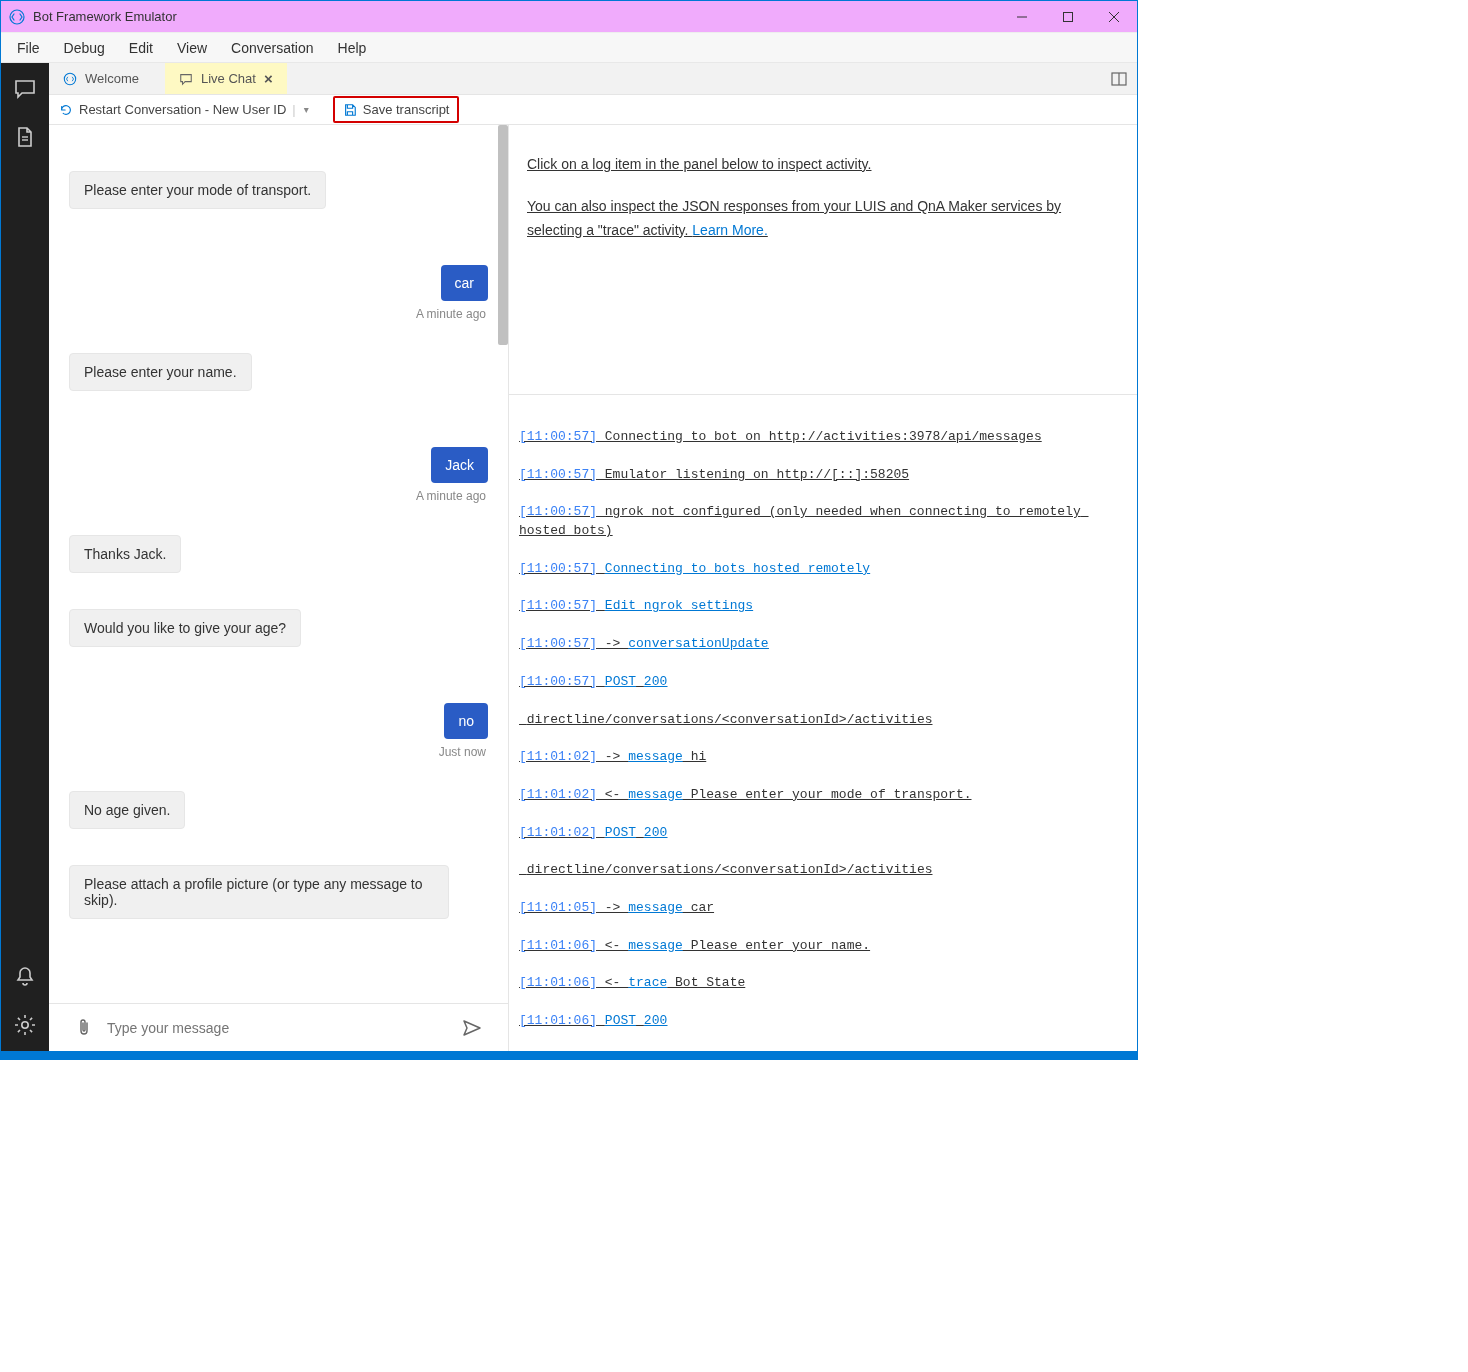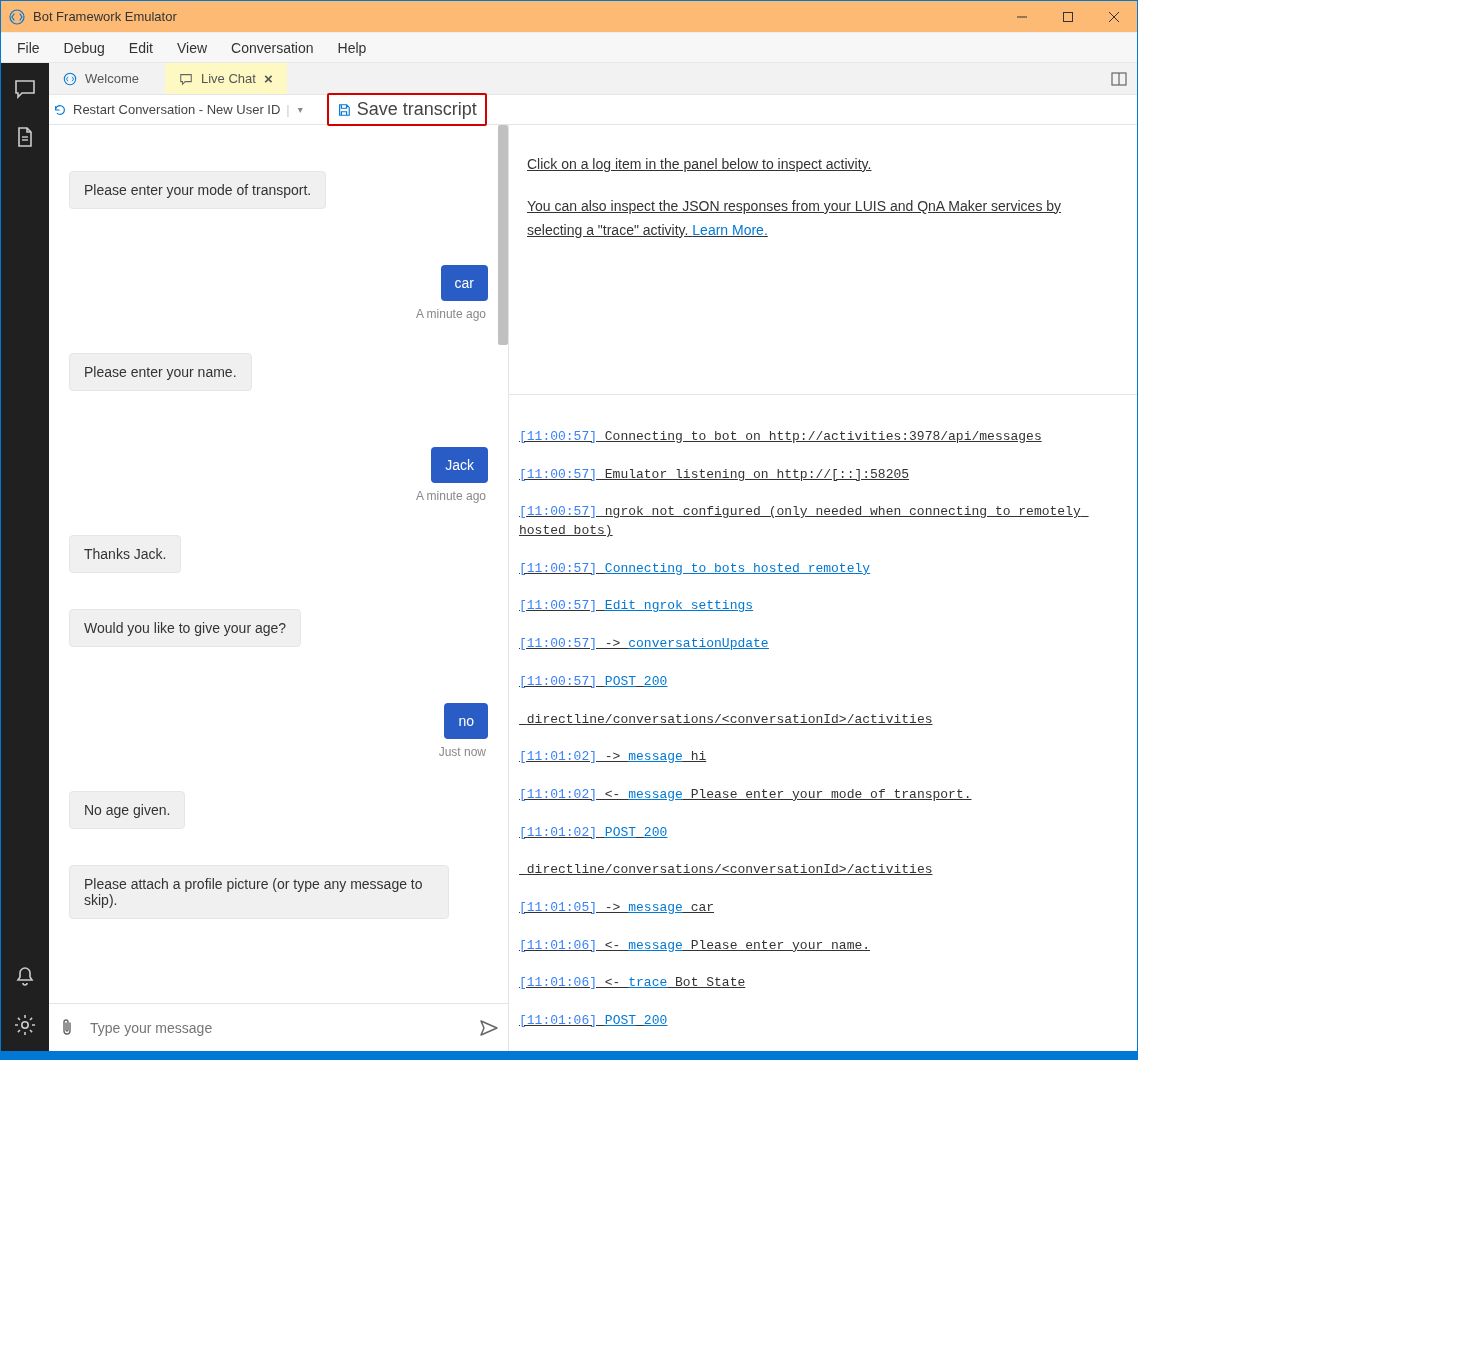--- a/index.html
+++ b/index.html
@@ -1,50 +1,50 @@
 <!DOCTYPE html>
 <html><head>
 <meta charset="utf-8">
 <style>
   * { box-sizing: border-box; margin: 0; padding: 0; }
   body { font-family: "Segoe UI", Tahoma, sans-serif; font-size: 14px; color: #333; background: #fff; width: 1138px; height: 1060px; border: 1px solid #0078d4; position: relative; overflow: hidden; }
-  .titlebar { height: 32px; display: flex; align-items: center; padding-left: 8px; background: #fdba74; border-bottom: 1px solid #eee; }
+  .titlebar { height: 32px; display: flex; align-items: center; padding-left: 8px; background: #f0abfc; border-bottom: 1px solid #eee; }
   .titlebar .logo { width: 16px; height: 16px; margin-right: 8px; }
   .titlebar .title { font-size: 13px; flex: 1; }
   .titlebar .win-controls { display: flex; }
   .titlebar .win-btn { width: 46px; height: 32px; display: flex; align-items: center; justify-content: center; font-size: 14px; }
   .menubar { height: 30px; background: #f7f7f7; display: flex; align-items: center; padding-left: 4px; border-bottom: 1px solid #e8e8e8; }
   .menubar .menu-item { padding: 4px 12px; font-size: 14px; color: #333; }
   .app-body { display: flex; height: calc(100% - 62px - 8px); }
   .left-rail { width: 48px; background: #202020; display: flex; flex-direction: column; align-items: center; padding-top: 14px; }
   .left-rail .rail-icon { width: 24px; height: 24px; margin-bottom: 24px; color: #ccc; }
   .left-rail .rail-spacer { flex: 1; }
   .main-col { flex: 1; display: flex; flex-direction: column; min-width: 0; }
   .tabbar { height: 32px; background: #f2f2f2; display: flex; align-items: stretch; border-bottom: 1px solid #e5e5e5; gap: 12px; }
   .tab { display: flex; align-items: center; padding: 0 14px; gap: 8px; font-size: 13px; color: #555; }
   .tab.active { background: #fef9c3; }
   .tab .close { font-size: 15px; font-weight: bold; }
   .tabbar-spacer { flex: 1; }
   .tabbar-right { display: flex; align-items: center; padding-right: 10px; }
-  .toolbar { height: 30px; display: flex; align-items: center; padding-left: 4px; gap: 24px; border-bottom: 1px solid #e5e5e5; }
+  .toolbar { height: 30px; display: flex; align-items: center; padding-left: 10px; gap: 24px; border-bottom: 1px solid #e5e5e5; }
   .toolbar .restart { display: flex; align-items: center; gap: 6px; font-size: 13px; color: #444; }
   .toolbar .restart .chev { font-size: 10px; color: #888; margin-left: 2px; }
-  .toolbar .save-transcript { display: flex; align-items: center; gap: 6px; font-size: 18px; color: #444; border: 2px solid #d40000; padding: 4px 8px; border-radius: 2px; }
+  .toolbar .save-transcript { display: flex; align-items: center; gap: 6px; font-size: 13px; color: #444; border: 2px solid #d40000; padding: 4px 8px; border-radius: 2px; }
   .content-row { flex: 1; display: flex; min-height: 0; }
   .chat-col { width: 460px; display: flex; flex-direction: column; border-right: 1px solid #e5e5e5; position: relative; }
   .chat-scroll { flex: 1; overflow-y: auto; padding: 16px 20px 10px 20px; }
   .chat-scrollbar { position: absolute; right: 0; top: 0; bottom: 48px; width: 10px; }
   .chat-scrollbar .thumb { position: absolute; left: 0; right: 0; top: 0; height: 220px; background: #c0c0c0; border-radius: 2px; }
   .msg-bot, .msg-user { margin-bottom: 6px; }
   .msg-bot .bubble { display: inline-block; background: #f0f0f0; border: 1px solid #e6e6e6; border-radius: 4px; padding: 10px 14px; font-size: 14px; color: #333; max-width: 320px; }
   .msg-user { text-align: right; }
   .msg-user .bubble { display: inline-block; background: #2a5cc5; color: #fff; border-radius: 4px; padding: 10px 14px; font-size: 14px; }
   .ts { font-size: 12px; color: #888; margin-top: 6px; margin-bottom: 22px; text-align: right; padding-right: 2px; }
   .gap { height: 10px; }
-  .composer { height: 48px; border-top: 1px solid #e5e5e5; display: flex; align-items: center; padding: 0 9px; gap: 14px; }
+  .composer { height: 48px; border-top: 1px solid #e5e5e5; display: flex; align-items: center; padding: 0 26px; gap: 14px; }
   .composer input { flex: 1; border: none; outline: none; font-size: 14px; color: #666; }
   .composer .attach, .composer .send { color: #666; }
   .right-col { flex: 1; display: flex; flex-direction: column; min-width: 0; text-decoration: underline; }
   .inspector { padding: 28px 18px 20px 18px; font-size: 14px; color: #333; line-height: 1.7; border-bottom: 1px solid #e5e5e5; height: 270px; }
   .inspector a { color: #0078d4; text-decoration: none; }
   .log-panel { flex: 1; overflow-y: auto; padding: 14px 10px 10px 10px; font-family: Consolas, "Courier New", monospace; font-size: 13px; line-height: 1.45; color: #333; white-space: pre-wrap; position: relative; }
   .log-panel .ts-log { color: #3b82f6; }
   .log-panel .link { color: #0078d4; text-decoration: underline; }
   .log-panel .arr { color: #333; }
   .bottom-bar { position: absolute; left: 0; right: 0; bottom: 0; height: 8px; background: #0078d4; }

